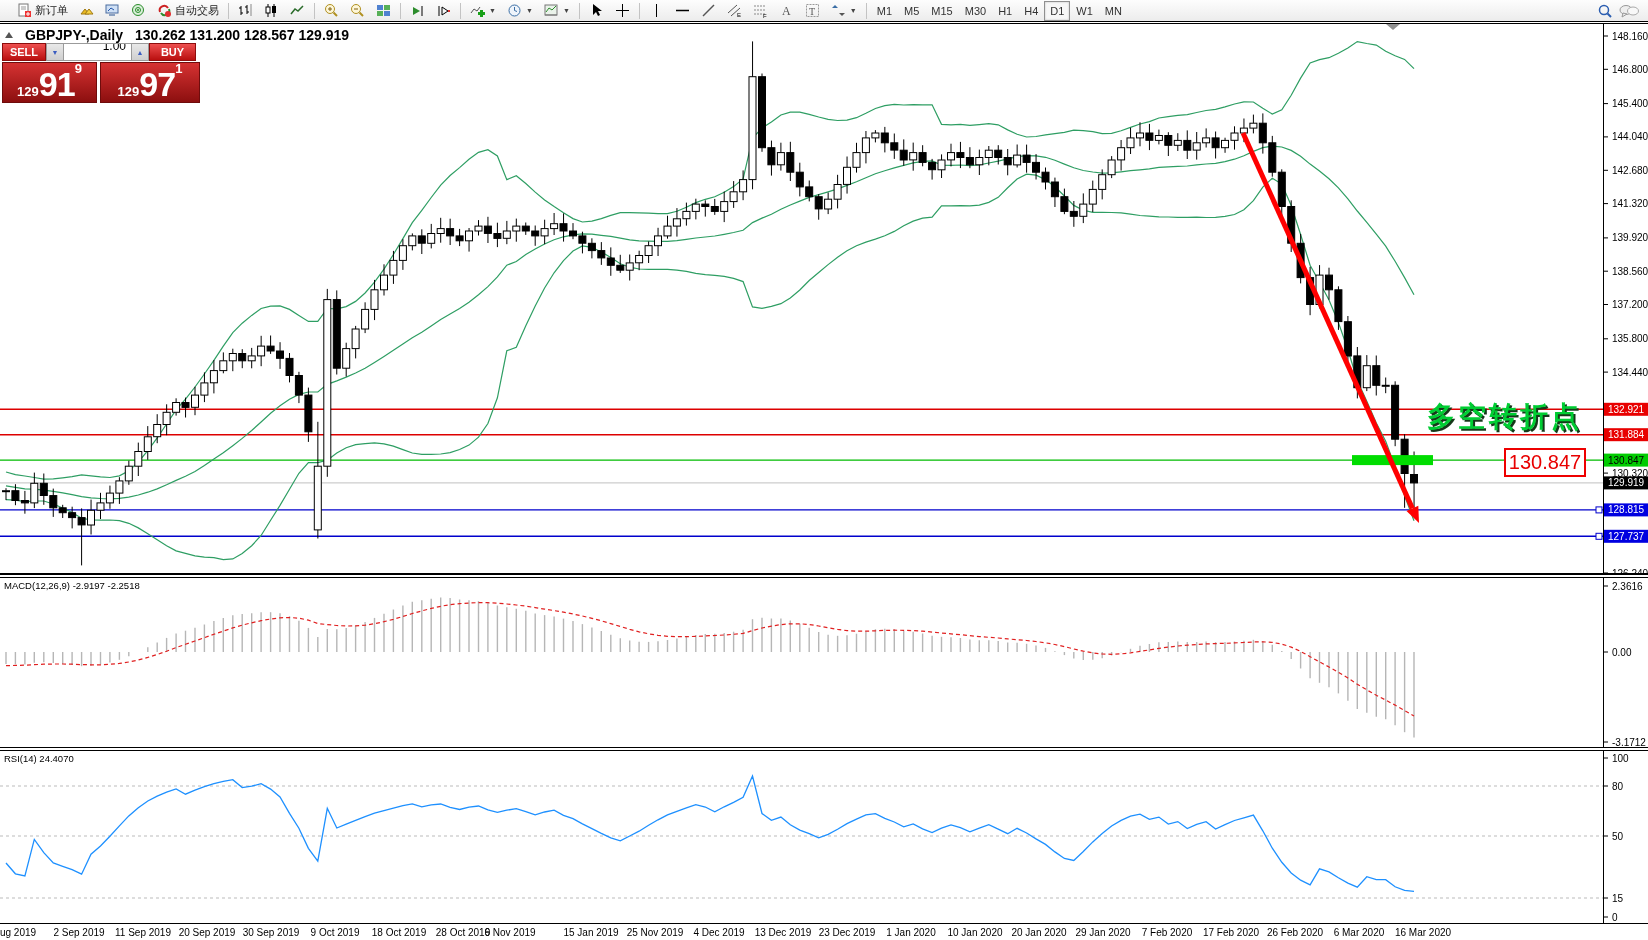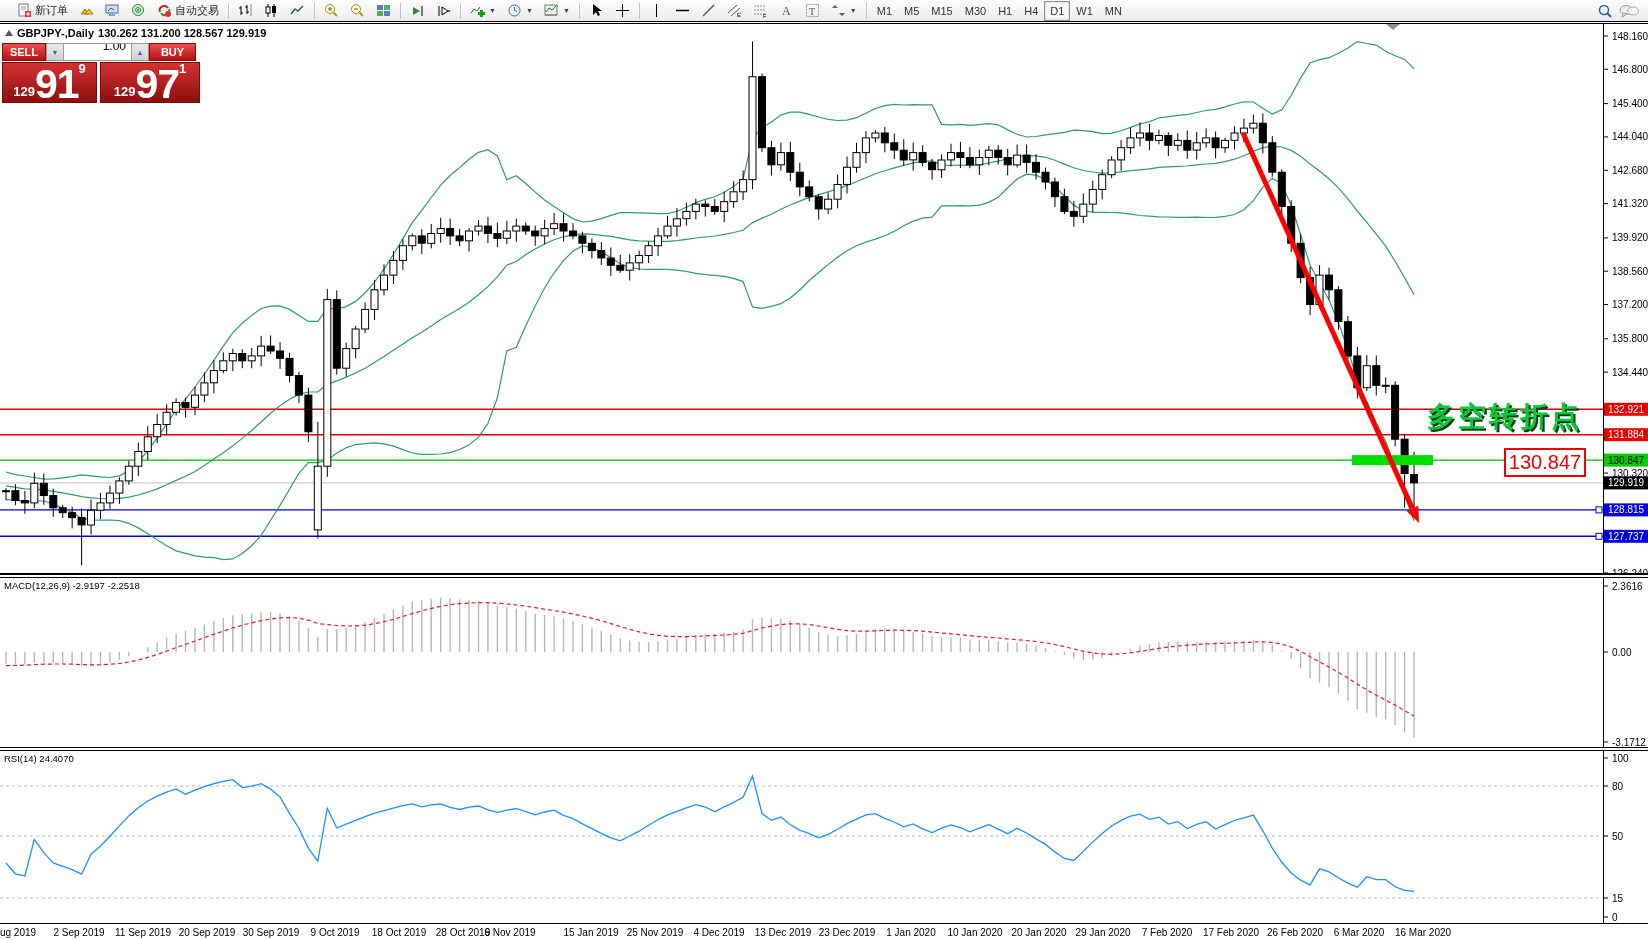--- a/index.html
+++ b/index.html
@@ -17,36 +17,36 @@
   #mainsvg,#macdsvg,#rsisvg{position:absolute;left:0;display:block;}
   #mainsvg{top:23px;}
   #macdsvg{top:578px;}
   #rsisvg{top:751px;}
   .splitter{position:absolute;left:0;width:1648px;background:#fff;border-top:1px solid #000;border-bottom:1px solid #000;box-sizing:border-box;}
   #split1{top:574px;height:4px;}
   #split2{top:747px;height:4px;}
   #dateaxis{position:absolute;left:0;top:923px;width:1648px;height:17px;background:#fff;border-top:1px solid #000;overflow:hidden;font-size:10px;color:#000;}
   .datelabel{position:absolute;top:3px;transform:translateX(-50%);white-space:nowrap;}
   
-  #charttitle{position:absolute;left:5px;top:27px;font-size:11px;font-weight:bold;color:#000;display:flex;align-items:center;gap:4px;}
+  #charttitle{position:absolute;left:5px;top:27px;font-size:14px;font-weight:bold;color:#000;display:flex;align-items:center;gap:12px;}
   #charttitle .sym-ico{width:0;height:0;border-left:4px solid transparent;border-right:4px solid transparent;border-bottom:6px solid #555;}
   
   #oneclick{position:absolute;left:2px;top:43px;width:200px;}
   #ocrow1{display:flex;height:18px;}
   .ocbtn{color:#fff;font-size:11px;font-weight:bold;display:flex;align-items:center;justify-content:center;background:linear-gradient(#ee4f4f,#b90f0f);border:1px solid #8d0d0d;box-sizing:border-box;}
   #sellbtn{width:44px;}
   #buybtn{width:47px;}
   .spin{width:18px;background:linear-gradient(#e9e9e9,#cfcfcf);border:1px solid #9b9b9b;color:#3b5dc0;font-size:7px;display:flex;align-items:center;justify-content:center;box-sizing:border-box;}
   #vol{width:67px;border:1px solid #9b9b9b;border-left:none;border-right:none;font-size:12px;text-align:right;padding:0 5px 12px 0;box-sizing:border-box;font-family:"Liberation Sans",sans-serif;}
   #ocrow2{display:flex;margin-top:1px;gap:3px;}
   .pricebox{height:41px;color:#fff;background:linear-gradient(#d63232,#8c0f0f);border:1px solid #6f0c0c;box-sizing:border-box;display:flex;align-items:flex-end;justify-content:center;padding-bottom:3px;}
   #bidbox{width:95px;}
   #askbox{width:100px;}
   .pb-prefix{font-size:13px;font-weight:bold;line-height:15px;}
-  .pb-big{font-size:41px;font-weight:bold;line-height:29px;letter-spacing:-1px;}
+  .pb-big{font-size:34px;font-weight:bold;line-height:29px;letter-spacing:-1px;}
   .pb-sup{font-size:13px;font-weight:bold;align-self:flex-start;line-height:12px;}
   
   .indlabel{position:absolute;left:4px;font-size:9.5px;color:#000;background:transparent;}
   #macdlabel{top:580px;}
   #rsilabel{top:753px;}
   
   #turnpoint{position:absolute;left:1427px;top:398px;font-size:28px;font-weight:bold;color:#00cd33;text-shadow:2px 2px 0 #16381a;letter-spacing:3px;white-space:nowrap;}
   #callout{position:absolute;left:1504px;top:448px;width:78px;height:25px;border:2px solid #ee0000;color:#e80000;font-size:20px;display:flex;align-items:center;justify-content:center;background:#fff;}
 </style>
 </head>

